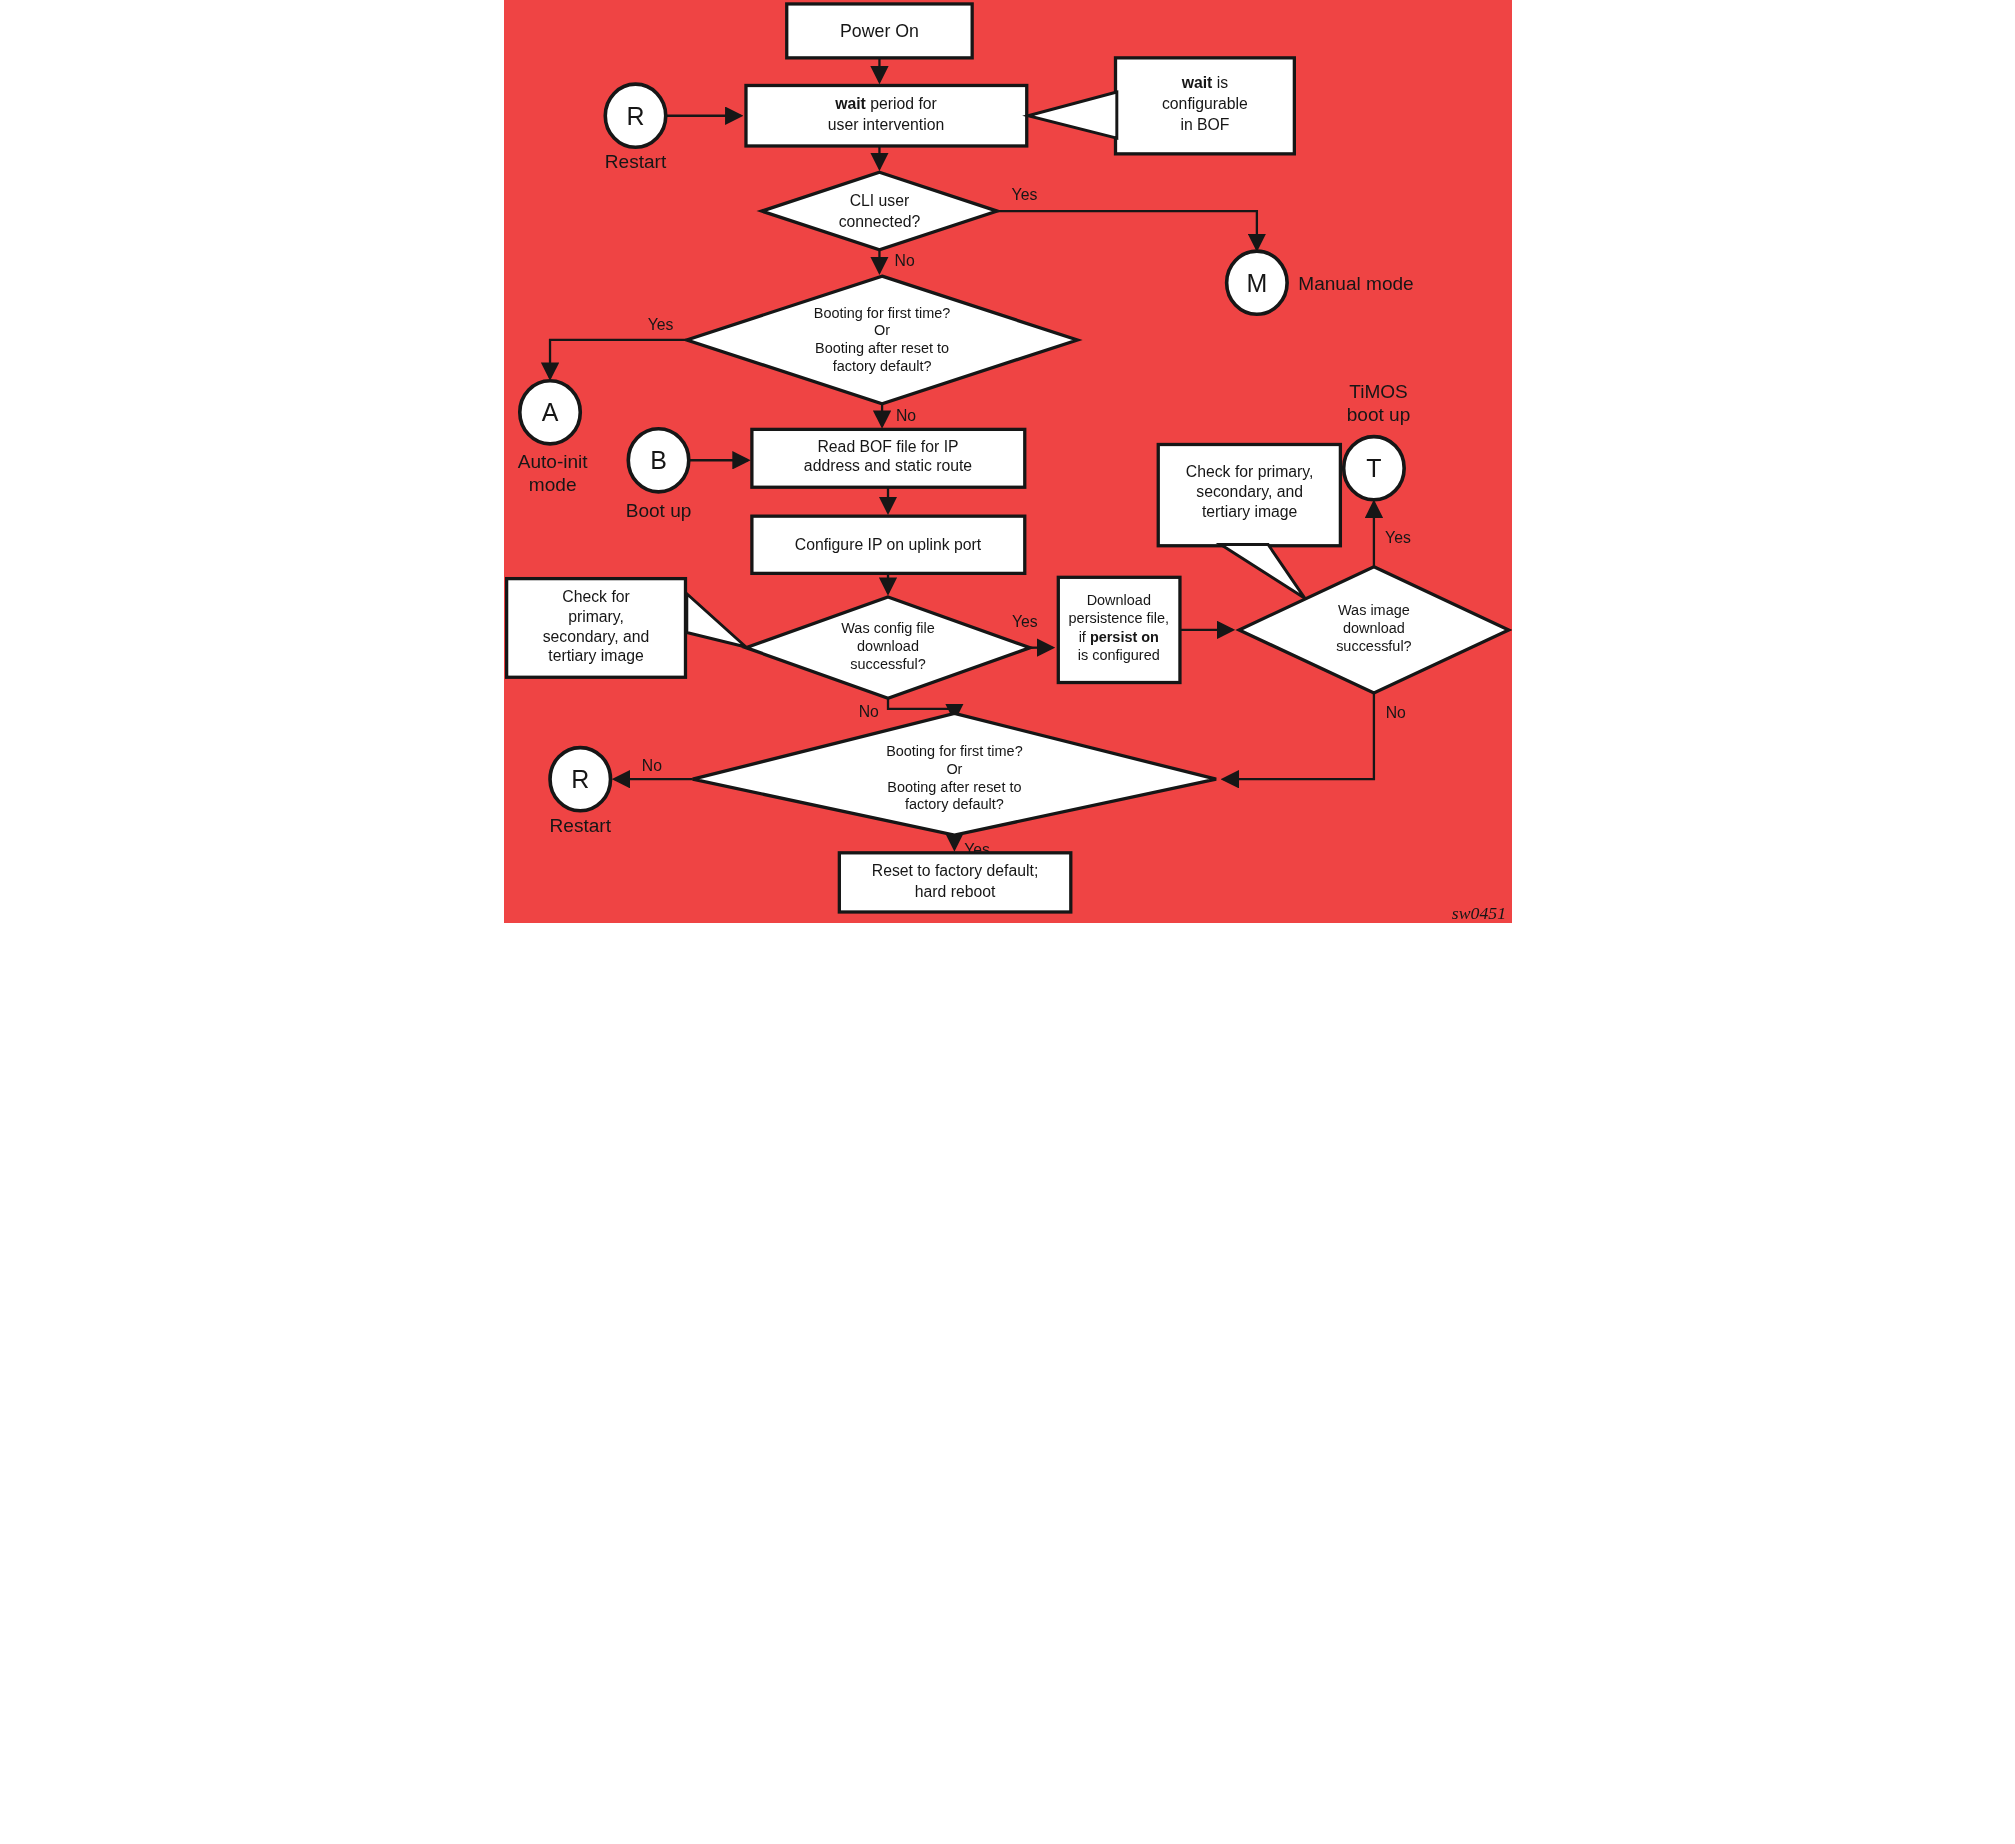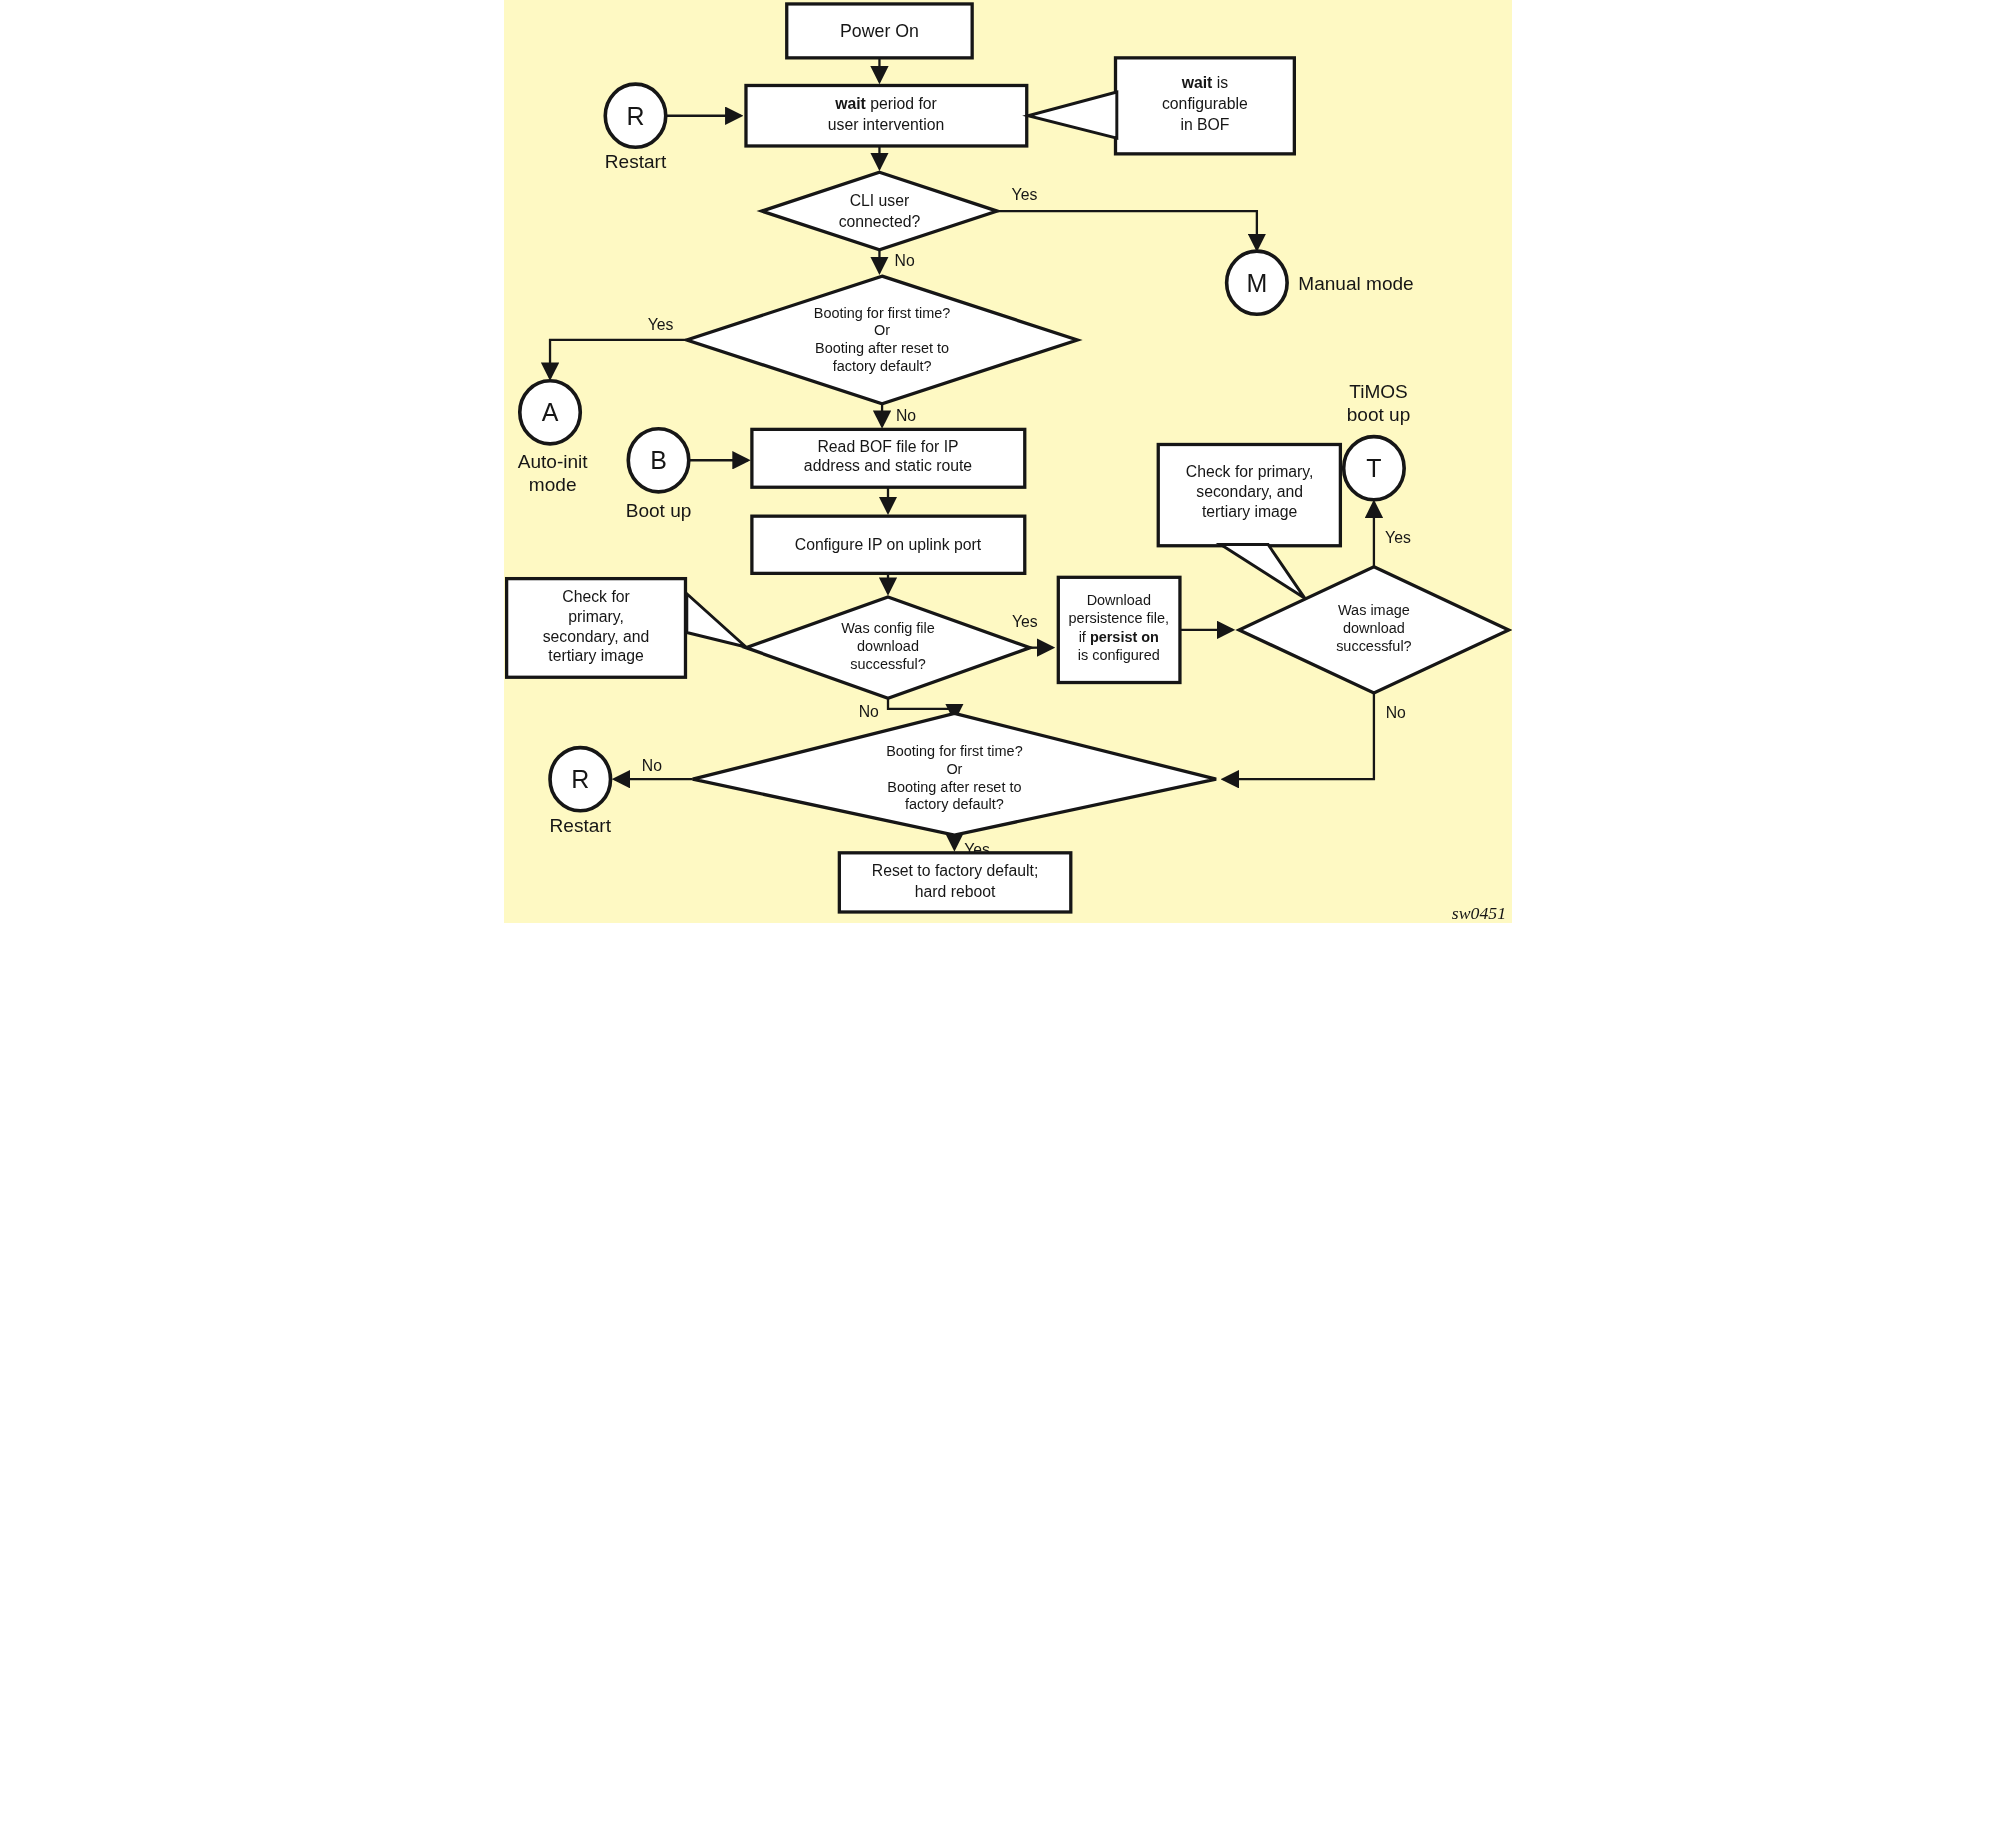--- a/index.html
+++ b/index.html
@@ -7,21 +7,21 @@
     padding: 0;
     background: #ffffff;
   }
   body {
     font-family: "Liberation Sans", sans-serif;
   }
   .stage {
     width: 100%;
     max-width: 1008px;
     margin: 0 auto;
-    background: #fef9c3;
+    background: #ef4444;
   }
   svg { display: block; width: 100%; height: auto; }
 
   .shape {
     fill: #ffffff;
     stroke: #161616;
     stroke-width: 5;
   }
   .callout-tail {
     fill: #ffffff;

